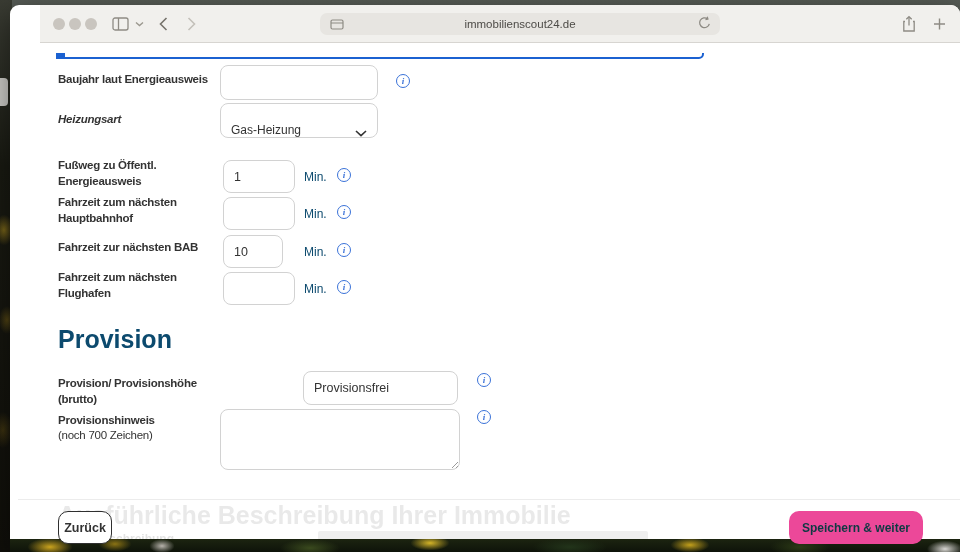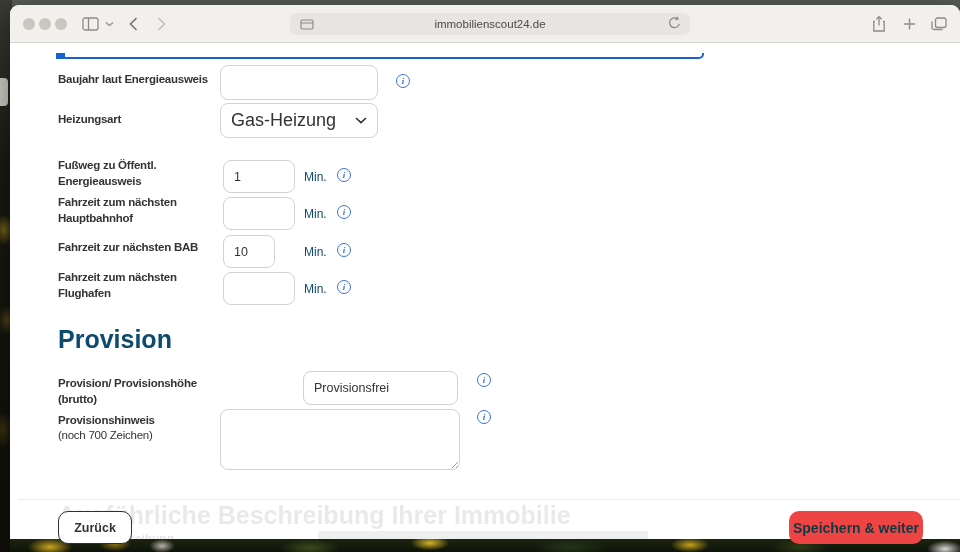--- a/index.html
+++ b/index.html
@@ -12,21 +12,21 @@
     background:
       radial-gradient(14px 22px at 4px 230px, rgba(196,160,30,.55), transparent 70%),
       radial-gradient(12px 20px at 7px 320px, rgba(150,120,24,.45), transparent 70%),
       radial-gradient(14px 26px at 3px 430px, rgba(120,95,20,.4), transparent 70%),
       linear-gradient(180deg,#3a3c33 0%,#191a12 30%,#100f0a 100%); }
   .wallpaper-widget { position:absolute; left:0; top:78px; width:8px; height:28px;
     background:#dddbd7; border-radius:0 4px 4px 0; opacity:.9; }
 
   .window { position:absolute; left:10px; top:5px; width:950px; height:547px;
     background:#fff; border-radius:9px 9px 0 0; overflow:hidden;
-    box-shadow:0 8px 30px rgba(0,0,0,.45); }
+    box-shadow:0 8px 30px rgba(0,0,0,.45);padding-left:30px; }
 
   
   .toolbar { position:relative; width:100%; height:38px; background:#f1f0ed;
     border-bottom:1px solid #d7d5d1; }
   .traffic { position:absolute; top:19px; width:12px; height:12px; border-radius:50%;
     background:#c9c5bf; transform:translateY(-50%); }
   .t-close{ left:13px; } .t-min{ left:29px; } .t-zoom{ left:45px; }
 
   .tb-icon { position:absolute; top:50%; transform:translateY(-50%); display:flex;
     align-items:center; justify-content:center; color:#8e8b84; }
@@ -48,21 +48,21 @@
 
   .flabel { position:absolute; left:40px; color:#333; font-size:11.5px; font-weight:bold;
     letter-spacing:-.25px; line-height:16px; white-space:nowrap; }
   .flabel .sub { display:block; }
   .sublight { position:absolute; left:40px; color:#333; font-size:11.5px; letter-spacing:-.25px; }
 
   .tinput { position:absolute; height:35px; border:1px solid #d2d2d2; border-radius:8px;
     background:#fff; font-family:inherit; font-size:12.5px; color:#333; padding:0 10px; outline:none; }
   .tinput.small { height:33px; }
   .sel { position:absolute; height:35px; border:1px solid #d2d2d2; border-radius:8px;
-    background:#fff; display:flex; align-items:center; padding:0 10px; font-size:18px; color:#333;
+    background:#fff; display:flex; align-items:flex-end; padding:0 10px; font-size:12px; color:#333;
     justify-content:space-between; cursor:default; }
   .sel svg { flex:0 0 auto; }
 
   .unit { position:absolute; font-size:12px; color:#0c4a6e; }
 
   .info { position:absolute; width:14px; height:14px; border:1.2px solid #3a72d8; border-radius:50%;
     color:#3a72d8; font-size:9px; font-weight:bold; display:flex; align-items:center;
     justify-content:center; font-family:"Liberation Serif","DejaVu Serif",serif; font-style:italic; }
 
   .h-provision { position:absolute; left:40px; top:272px; font-size:25px; font-weight:bold; color:#0c4a6e; }
@@ -77,26 +77,26 @@
   .divider { position:absolute; left:0; right:0; top:446px; height:1px; background:#ececec; }
 
   .faded-heading { position:absolute; left:40px; top:448px; font-size:25px; font-weight:bold;
     color:rgba(40,40,40,.10); white-space:nowrap; }
   .faded-label { position:absolute; left:40px; top:479px; font-size:12px; font-weight:bold;
     color:rgba(40,40,40,.13); }
   .faded-line { position:absolute; left:300px; height:11px; border-radius:2px;
     background:rgba(100,100,100,.10); }
   .fl1 { top:478px; width:330px; } .fl2 { top:494px; width:215px; }
 
-  .btn-back { position:absolute; left:40px; top:458px; width:74px; height:33px;
+  .btn-back { position:absolute; left:40px; top:458px; width:54px; height:33px;
     background:#fff; border:1.5px solid #2f2f2f; border-radius:10px; font-family:inherit;
     font-size:12.5px; font-weight:bold; color:#333; cursor:pointer; z-index:3; }
   .btn-save { position:absolute; left:771px; top:458px; width:134px; height:33px;
-    background:#ef4444; border:none; border-radius:10px; font-family:inherit;
-    font-size:14px; font-weight:bold; color:#0e3a43; cursor:pointer; z-index:3; }
+    background:#ec4899; border:none; border-radius:10px; font-family:inherit;
+    font-size:12px; font-weight:bold; color:#0e3a43; cursor:pointer; z-index:3; }
 
   
   .photo-strip { position:absolute; left:0; bottom:0; width:950px; height:13px;
     background:
       radial-gradient(30px 12px at 40px 8px, #caa31e, transparent 75%),
       radial-gradient(22px 10px at 105px 5px, #8a7214, transparent 75%),
       radial-gradient(18px 10px at 152px 7px, #b7b3ac, transparent 70%),
       radial-gradient(40px 12px at 300px 9px, #3a4a1e, transparent 75%),
       radial-gradient(26px 10px at 420px 4px, #d4b428, transparent 75%),
       radial-gradient(50px 12px at 560px 8px, #22341a, transparent 75%),
@@ -182,21 +182,21 @@
 
       <div class="focus-remnant"></div>
       <div class="focus-handle"></div>
 
       <div class="flabel" style="top:18px;">
         <span>Baujahr laut Energieausweis</span>
       </div>
       <input class="tinput" style="left: 202px; top: 12px; width: 158px;" value="">
       <div class="info" style="left:378px; top:21px;">i</div>
 
-      <div class="flabel" style="top:58px;">
+      <div class="flabel" style="top:58px;font-style:italic;">
         <span>Heizungsart</span>
       </div>
       <div class="sel" style="left:202px; top:50px; width:158px;">
         <span>Gas-Heizung</span>
         <svg width="12" height="7" viewBox="0 0 12 7" fill="none" stroke="#333" stroke-width="1.6">
             <polyline points="1,1 6,5.7 11,1"></polyline>
           </svg>
       </div>
 
       <div class="flabel" style="top:104px;">
@@ -209,21 +209,21 @@
       <div class="flabel" style="top:141px;">
         <span>Fahrzeit zum nächsten</span><span class="sub">Hauptbahnhof</span>
       </div>
       <input class="tinput small" style="left: 205px; top: 144px; width: 72px;" value="">
       <span class="unit" style="left:286px; top:154px;">Min.</span>
       <div class="info" style="left:319px; top:152px;">i</div>
 
       <div class="flabel" style="top:186px;">
         <span>Fahrzeit zur nächsten BAB</span>
       </div>
-      <input class="tinput small" style="left: 205px; top: 182px; width: 52px;" value="10">
+      <input class="tinput small" style="left: 205px; top: 182px; width: 60px;" value="10">
       <span class="unit" style="left:286px; top:192px;">Min.</span>
       <div class="info" style="left:319px; top:190px;">i</div>
 
       <div class="flabel" style="top:216px;">
         <span>Fahrzeit zum nächsten</span><span class="sub">Flughafen</span>
       </div>
       <input class="tinput small" style="left: 205px; top: 219px; width: 72px;" value="">
       <span class="unit" style="left:286px; top:229px;">Min.</span>
       <div class="info" style="left:319px; top:227px;">i</div>
 

